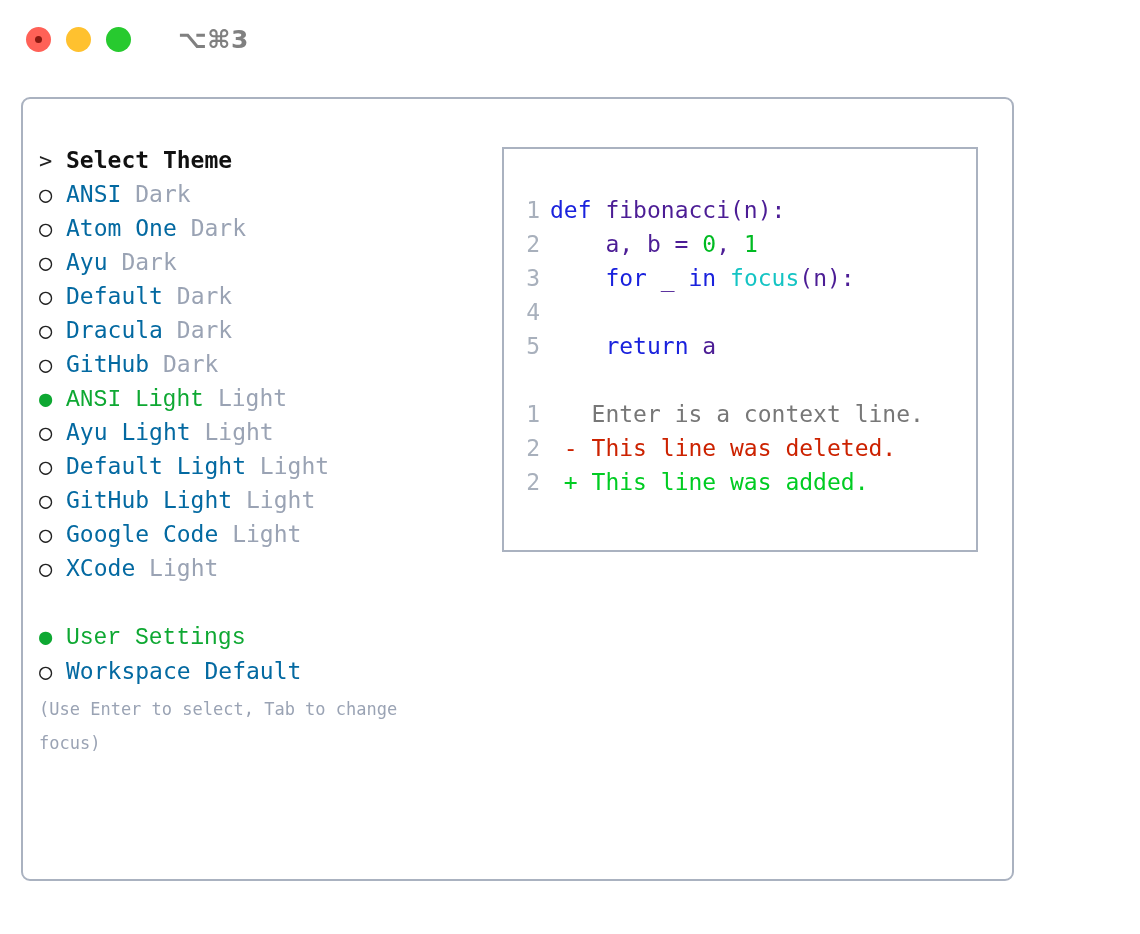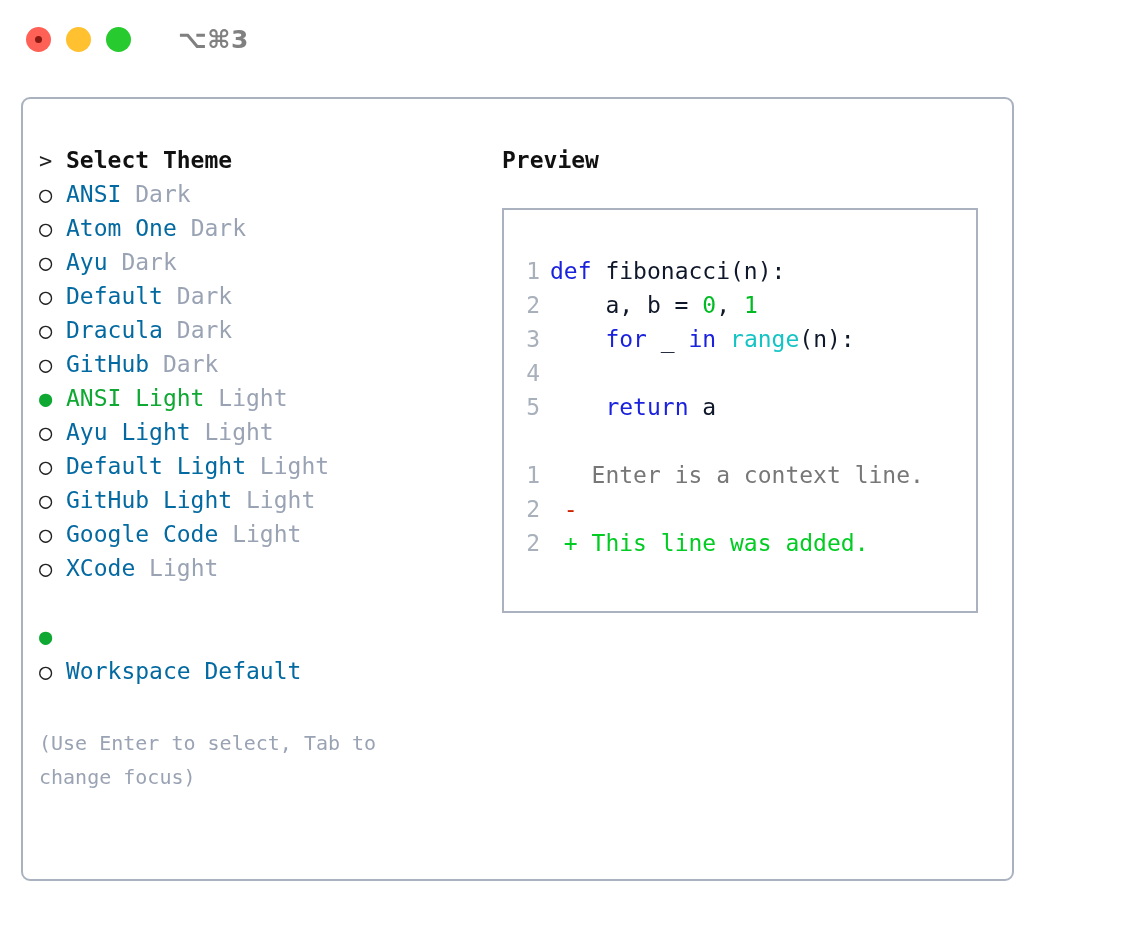--- a/index.html
+++ b/index.html
@@ -94,32 +94,31 @@
     white-space: pre;
   }
   .marker {
     width: 27px;
     flex: none;
     color: #222222;
     font-size: 22px;
   }
   .marker-green { color: #0ea832; }
   .label { color: #0369a1; }
-  .label-green { color: #0ea832; }
+  .label-green { color: #0ea832; font-family: Liberation Mono, monospace; }
   .suffix { color: #9aa3b4; }
   .heading {
     font-weight: bold;
     color: #111111;
   }
 
   #apply-block { margin-top: 35px; }
   #hint {
-    margin-top: 34px;
     color: #9aa3b4;
-    font-size: 20px;
+    font-size: 17px;
     line-height: 34px;
     width: 400px;
     white-space: pre-wrap;
   }
 
   
   #right-col {
     position: absolute;
     left: 479px;
     top: 48px;
@@ -147,21 +146,21 @@
     white-space: pre;
   }
   .lineno {
     width: 46px;
     flex: none;
     text-align: right;
     color: #a8b0bc;
     padding-right: 10px;
     box-sizing: border-box;
   }
-  .code-text { color: #0f172a; }
+  .code-text { color: #4c1d95; }
   .kw  { color: #1a22dd; text-align: center; }
   .num { color: #00bb22; }
   .fn  { color: #14c4c4; }
   .spacer { height: 34px; }
   .diff-ctx { color: #777777; }
   .diff-del { color: #cc2200; }
   .diff-add { color: #00cc22; }
 </style>
 </head>
 <body>
@@ -192,41 +191,40 @@
           <div class="row"><span class="marker marker-green">●</span><span class="label-green">ANSI Light</span><span class="suffix"> Light</span></div>
           <div class="row"><span class="marker">○</span><span class="label">Ayu Light</span><span class="suffix"> Light</span></div>
           <div class="row"><span class="marker">○</span><span class="label">Default Light</span><span class="suffix"> Light</span></div>
           <div class="row"><span class="marker">○</span><span class="label">GitHub Light</span><span class="suffix"> Light</span></div>
           <div class="row"><span class="marker">○</span><span class="label">Google Code</span><span class="suffix"> Light</span></div>
           <div class="row"><span class="marker">○</span><span class="label">XCode</span><span class="suffix"> Light</span></div>
         </div>
 
       <div id="apply-block">
         <div id="apply-list">
-            <div class="row"><span class="marker marker-green">●</span></div>
+            <div class="row"><span class="marker marker-green">●</span><span class="label-green">User Settings</span></div>
             <div class="row"><span class="marker">○</span><span class="label">Workspace Default</span></div>
           </div>
       </div>
 
       <div id="hint">(Use Enter to select, Tab to change focus)</div>
     </div>
 
     <div id="right-col">
-      <div id="preview-title">Preview</div>
       <div id="preview-box">
         <div id="code-block">
             <div class="code-line"><span class="lineno">1</span><span class="kw">def</span><span class="code-text"> fibonacci(n):</span></div>
             <div class="code-line"><span class="lineno">2</span><span class="code-text">    a, b = </span><span class="num">0</span><span class="code-text">, </span><span class="num">1</span></div>
-            <div class="code-line"><span class="lineno">3</span><span class="code-text">    </span><span class="kw">for</span><span class="code-text"> _ </span><span class="kw">in</span><span class="code-text"> </span><span class="fn">range</span><span class="code-text">(n):</span></div>
+            <div class="code-line"><span class="lineno">3</span><span class="code-text">    </span><span class="kw">for</span><span class="code-text"> _ </span><span class="kw">in</span><span class="code-text"> </span><span class="fn">focus</span><span class="code-text">(n):</span></div>
             <div class="code-line"><span class="lineno">4</span></div>
             <div class="code-line"><span class="lineno">5</span><span class="code-text">    </span><span class="kw">return</span><span class="code-text"> a</span></div>
           </div>
         <div class="spacer"></div>
         <div id="diff-block">
             <div class="code-line"><span class="lineno">1</span><span class="diff-ctx">  </span><span class="diff-ctx"> Enter is a context line.</span></div>
-            <div class="code-line"><span class="lineno">2</span><span class="diff-del"> -</span></div>
+            <div class="code-line"><span class="lineno">2</span><span class="diff-del"> -</span><span class="diff-del"> This line was deleted.</span></div>
             <div class="code-line"><span class="lineno">2</span><span class="diff-add"> +</span><span class="diff-add"> This line was added.</span></div>
           </div>
       </div>
     </div>
 
   </div>
 </div>
 
 </body></html>

